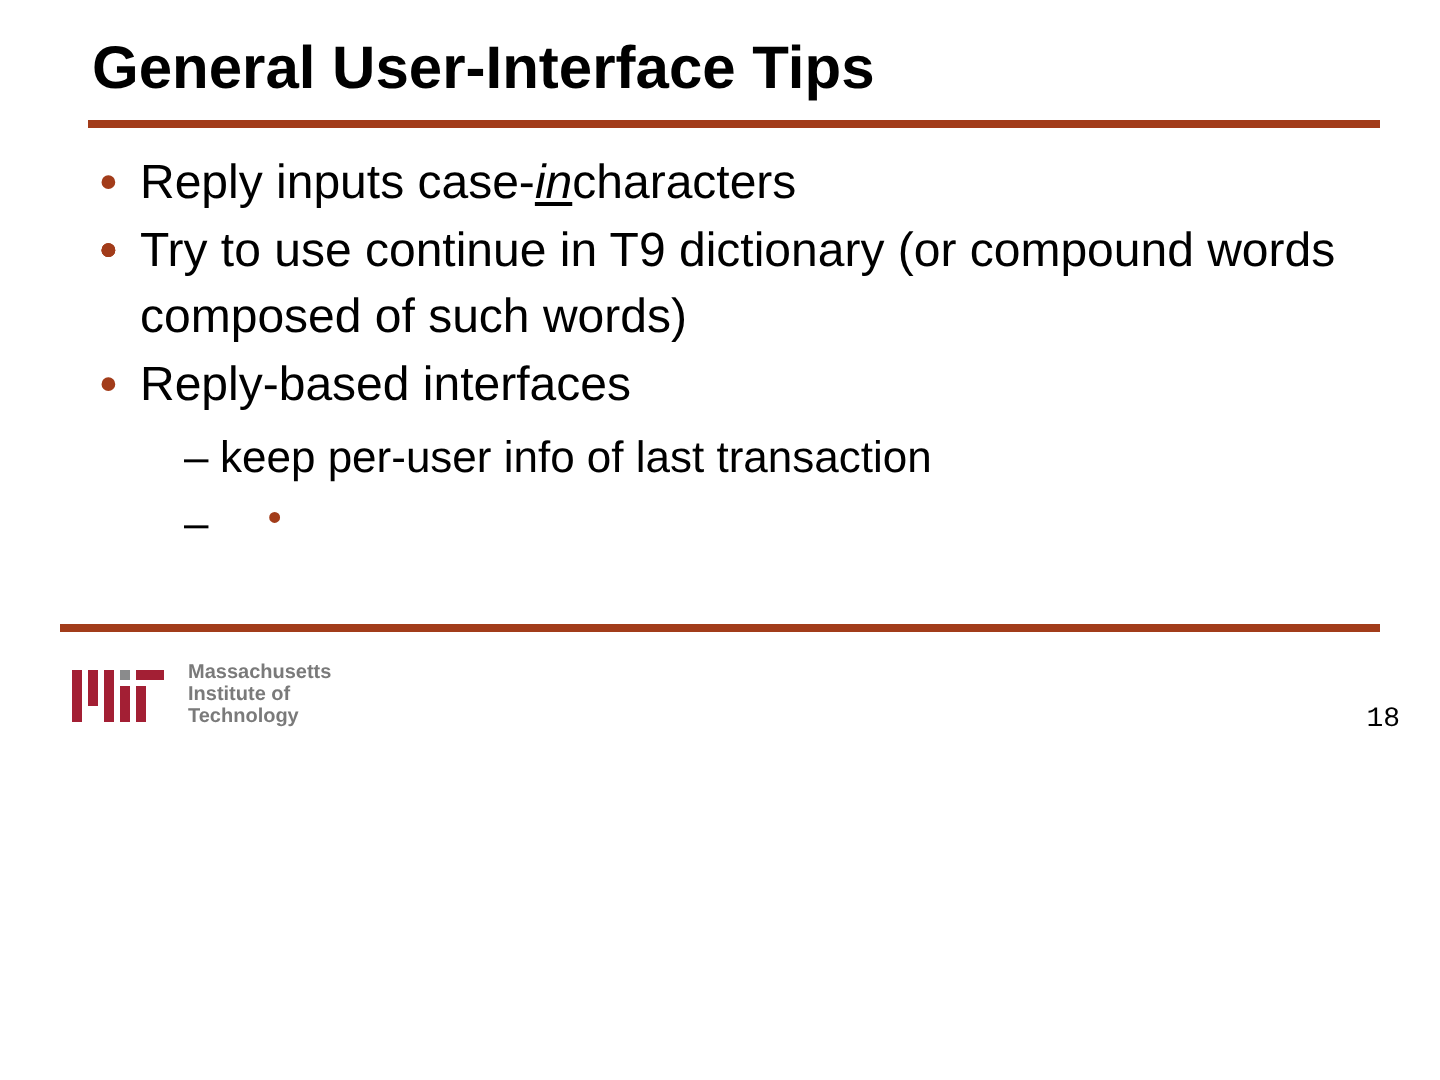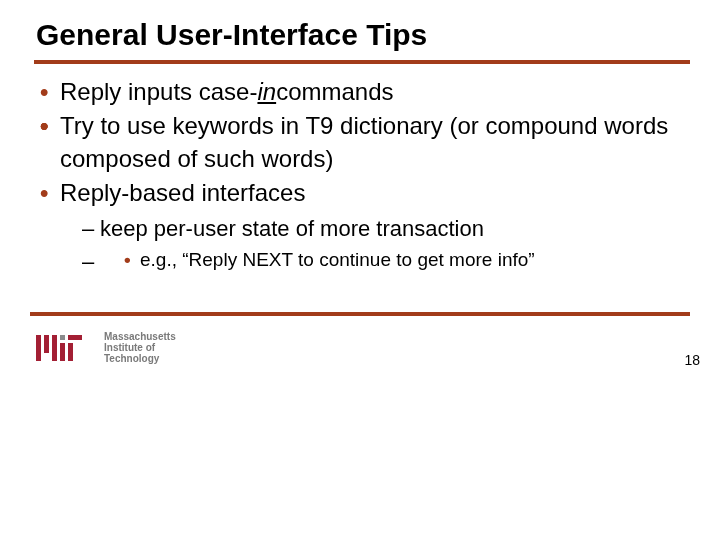--- a/index.html
+++ b/index.html
@@ -9,21 +9,21 @@
     height: 540px;
     background: #fff;
     font-family: Arial, Helvetica, sans-serif;
     color: #000;
     overflow: hidden;
   }
   .slide {
     box-sizing: border-box;
     width: 720px;
     height: 380px;
-    padding: 18px 30px 0 34px;
+    padding: 18px 30px 0 44px;
     position: relative;
   }
   .title {
     font-size: 30px;
     font-weight: bold;
     margin: 0 0 8px 2px;
   }
   .rule {
     height: 4px;
     background: #a23c1a;
@@ -89,72 +89,72 @@
     bottom: 64px;
     height: 4px;
     background: #a23c1a;
   }
   .logo {
     position: absolute;
     left: 36px;
     bottom: 16px;
     display: flex;
     align-items: center;
-    gap: 20px;
+    gap: 10px;
   }
   .logo-text {
     font-size: 10px;
     line-height: 1.1;
     color: #7a7a7a;
     font-weight: bold;
   }
   .page-num {
     position: absolute;
     right: 20px;
     bottom: 12px;
     font-size: 14px;
+    font-family: Liberation Mono, monospace;
   }
 </style>
 </head>
 <body>
 
 <div class="slide">
 
   <h1 class="title">General User-Interface Tips</h1>
   <div class="rule"></div>
 
   <ul class="top">
     <li>
       <span class="b1">•</span>
-      <span><span>Reply inputs case-</span><span class="und">in</span><span>commands</span></span>
+      <span><span>Reply inputs case-</span><span class="und">in</span><span>characters</span></span>
     </li>
     <li>
       <span class="b1">•</span>
     </li>
     <li>
       <span class="b1">•</span>
     </li>
     <li>
       <span class="b1">•</span>
-      <span>Try to use keywords in T9 dictionary (or compound words composed of such words)</span>
+      <span>Try to use continue in T9 dictionary (or compound words composed of such words)</span>
     </li>
     <li>
       <span class="b1">•</span>
       <span>Reply-based interfaces</span>
       <ul class="sub1">
         <li>
           <span class="b2">–</span>
-          <span>keep per-user state of more transaction</span>
+          <span>keep per-user info of last transaction</span>
         </li>
         <li>
           <span class="b2">–</span>
           <ul class="sub2">
             <li>
               <span class="b3">•</span>
-              <span>e.g., “Reply NEXT to continue to get more info”</span>
             </li>
           </ul>
         </li>
       </ul>
     </li>
   </ul>
 
   <div class="footer-rule"></div>
 
   <div class="logo">

